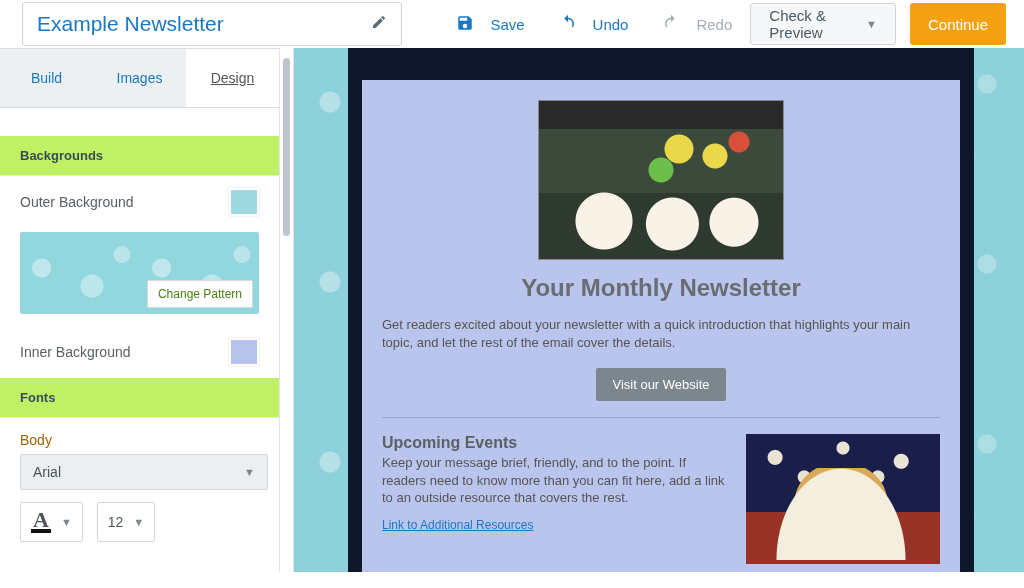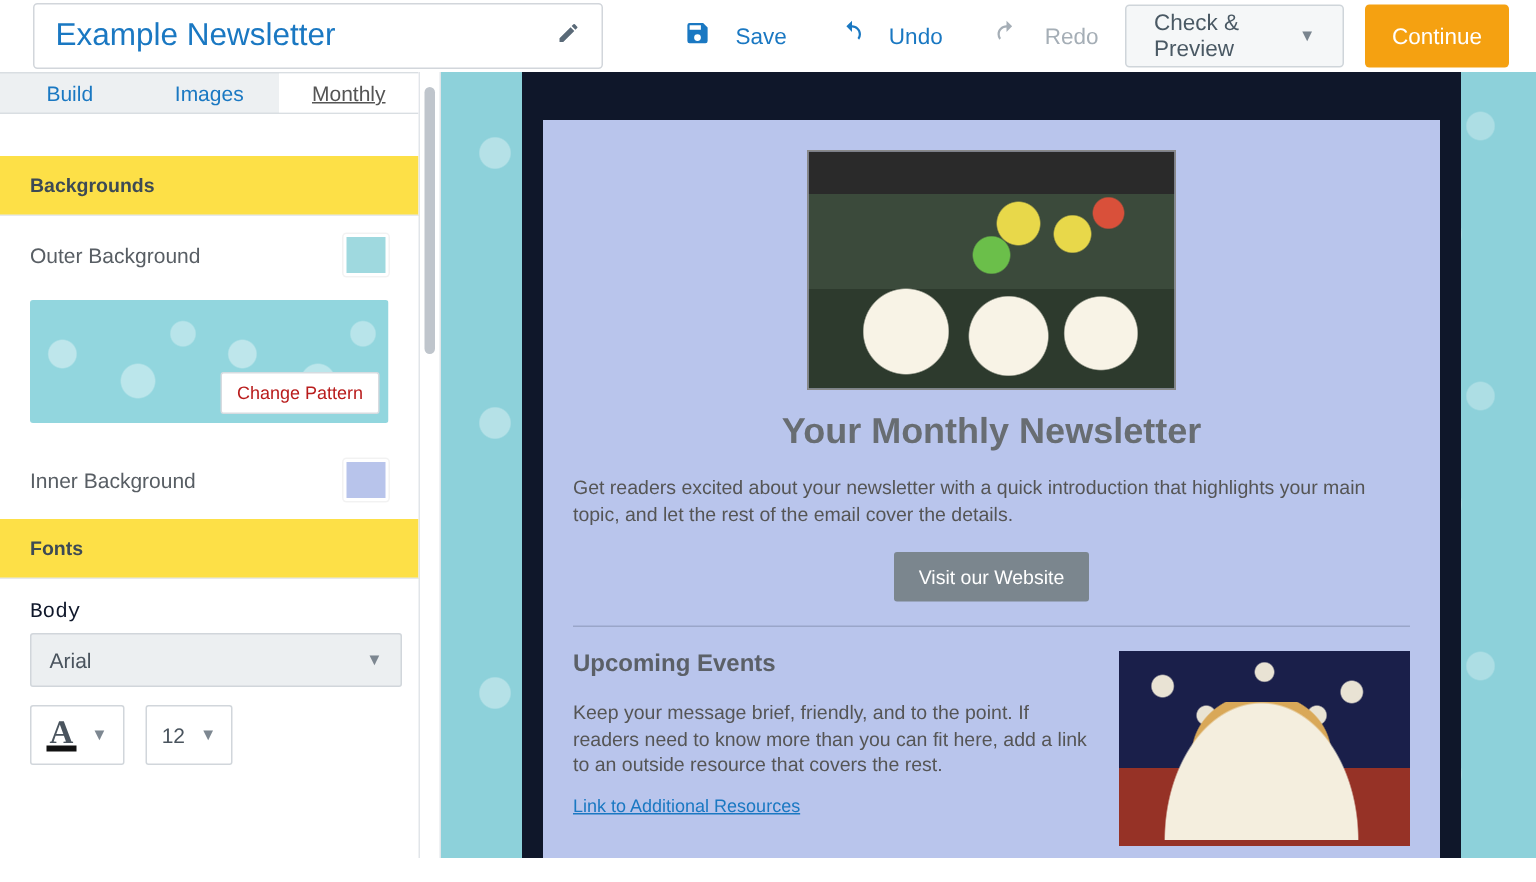--- a/index.html
+++ b/index.html
@@ -34,42 +34,42 @@
   .btn.check { background: #f5f7f8; border: 1px solid #cfd5da; color: #4a5964; }
   .btn.check .chev { font-size: 11px; color: #7a858f; }
   .btn.cont  { background: #f5a111; color: #fff; border: none; }
 
   
   .tabs-row {
     display: flex; border-top: 1px solid #d9dee2; border-bottom: 1px solid #d9dee2;
     background: #edf0f2; width: 294px;
   }
   .tab {
-    flex: 1; text-align: center; padding: 5px 0; font-size: 14px; cursor: pointer;
+    flex: 1; text-align: center; padding: 21px 0; font-size: 14px; cursor: pointer;
     color: #1a78c2;
   }
   .tab.active { background: #fff; color: #555; text-decoration: underline; }
 
   
   .main { display: flex; height: calc(588px - 64px); }
   .side {
     width: 280px; border-right: 1px solid #e1e5e9; background: #fff;
     overflow: hidden; position: relative;
   }
   .side-scroll-gap {
     width: 14px; border-right: 1px solid #e1e5e9; background: #fff;
     position: relative;
   }
   .scroll-thumb {
     position: absolute; left: 3px; top: 10px; width: 7px; height: 178px;
     background: #bfc5cc; border-radius: 4px;
   }
 
   .section-head {
-    background: #fde047; padding: 12px 20px; font-size: 13px;
+    background: #bef264; padding: 12px 20px; font-size: 13px;
     font-weight: bold; color: #3d4a55; border-bottom: 1px solid #e6e9ec;
   }
 
   .panel-row {
     display: flex; align-items: center; justify-content: space-between;
     padding: 12px 20px; color: #585e64; font-size: 14px;
   }
   .swatch {
     width: 30px; height: 28px; border: 2px solid #fff; border-radius: 2px;
     box-shadow: 0 0 0 1px rgba(0,0,0,0.05);
@@ -78,24 +78,24 @@
   .swatch.inner { background: #b8c4eb; }
 
   .pattern-preview {
     margin: 4px 20px 12px 20px; height: 82px; border-radius: 2px;
     position: relative;
     overflow: hidden;
   }
   .change-pattern {
     position: absolute; right: 6px; bottom: 6px;
     background: #fff; border: 1px solid #d6dbe0; border-radius: 2px;
-    color: #b91c1c; font-size: 12px; padding: 6px 10px;
-  }
-
-  .body-label { padding: 14px 20px 6px; color: #0f172a; font-size: 14px; font-family: Liberation Mono, monospace; }
+    color: #4d7c0f; font-size: 12px; padding: 6px 10px;
+  }
+
+  .body-label { padding: 14px 20px 6px; color: #a16207; font-size: 14px; }
   .font-select {
     margin: 0 20px; width: 248px; height: 36px;
     background: #eceff1; border: 1px solid #d1d6db; border-radius: 2px;
     display: flex; align-items: center; justify-content: space-between;
     padding: 0 12px; color: #4a545e; font-size: 14px;
   }
   .chev2 { font-size: 11px; color: #7d8791; }
 
   .size-row { display: flex; gap: 14px; margin: 12px 20px; }
   .minisel {
@@ -153,21 +153,21 @@
   .nl-intro { color: #555; line-height: 1.4; margin-bottom: 16px; }
   .visit-btn {
     display: block; width: 130px; margin: 0 auto 16px;
     background: #7b868e; color: #fff; text-align: center;
     padding: 9px 0; font-size: 13px; border-radius: 2px;
   }
   .hr { border-top: 1px solid #9aa6c9; margin-bottom: 16px; }
 
   .events { display: flex; gap: 18px; }
   .events-text { flex: 1; }
-  .sec-title { font-size: 16px; font-weight: bold; color: #5b6067; margin-bottom: 14px; }
+  .sec-title { font-size: 16px; font-weight: bold; color: #5b6067; margin-bottom: 2px; }
   .sec-p { line-height: 1.35; margin-bottom: 10px; }
   .link { color: #1a78c2; text-decoration: underline; font-size: 12px; }
   .burger {
     width: 194px; height: 130px;
     background: linear-gradient(180deg,#1a1f4a 0 60%, #963226 60% 100%);
     position: relative; overflow: hidden;
   }
   .burger::before{
     content:""; position:absolute; left:0; top:0; right:0; height:60%;
     background:
@@ -246,21 +246,21 @@
     </div>
   </div>
 </div>
 
 <div class="main">
 
   <div class="side">
     <div class="tabs-row" style="width:100%;">
       <div class="tab">Build</div>
       <div class="tab">Images</div>
-      <div class="tab active">Monthly</div>
+      <div class="tab active">Design</div>
     </div>
 
     <div style="height:28px"></div>
 
     <div class="section-head">Backgrounds</div>
 
     <div class="panel-row">
       <span>Outer Background</span>
       <div class="swatch outer"></div>
     </div>

